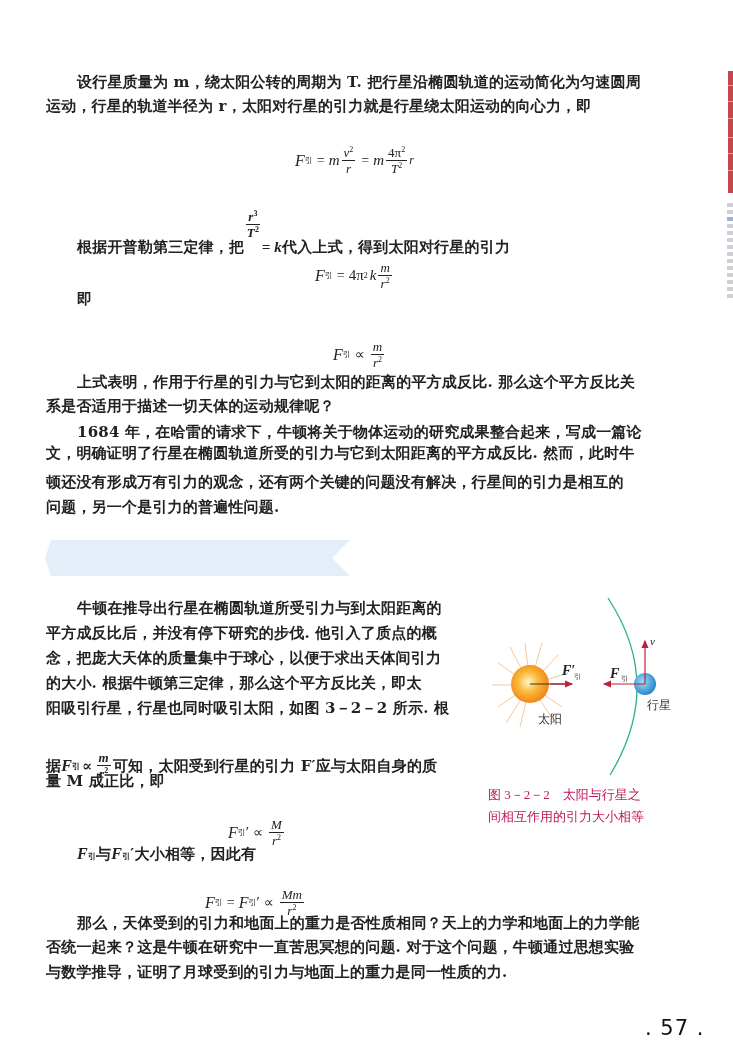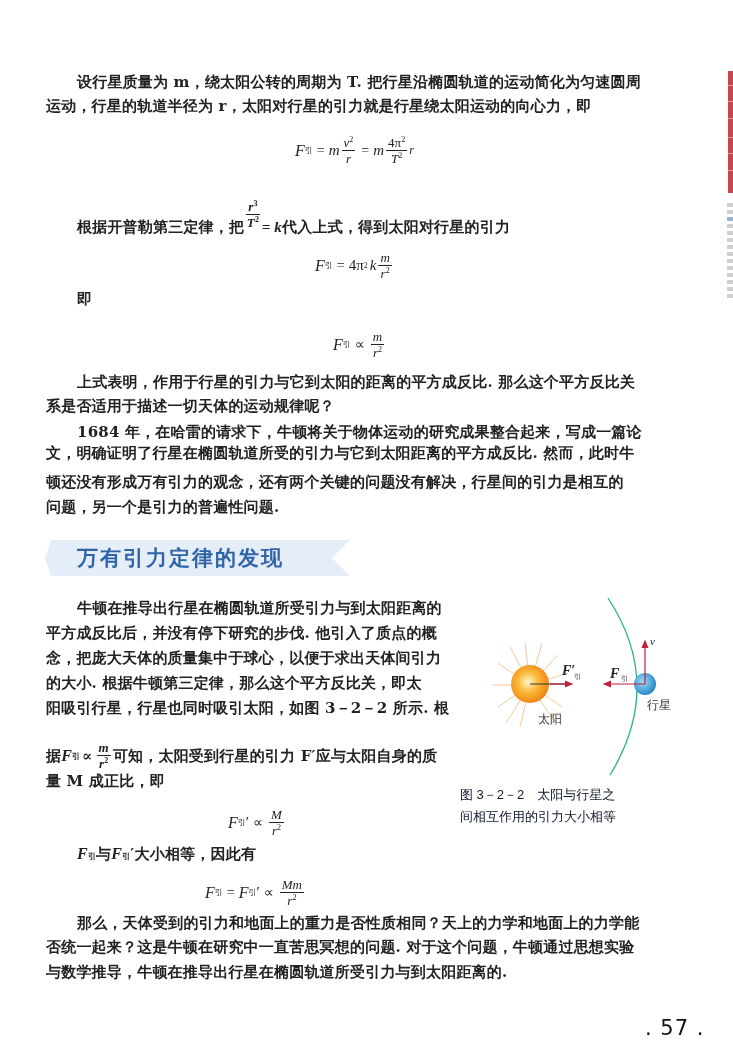--- a/index.html
+++ b/index.html
@@ -2,36 +2,36 @@
 <html><head>
 <meta charset="utf-8">
 <style>
   * { margin: 0; padding: 0; box-sizing: border-box; }
   html, body { width: 733px; height: 1062px; background: #ffffff; overflow: hidden; }
   body { position: relative; font-family: "DejaVu Serif", "Liberation Serif", serif; color: #222; }
   .line { position: absolute; font-size: 15px; line-height: 20px; white-space: nowrap; letter-spacing: 0.2px; font-weight: bold; }
   .math { position: absolute; font-family: "Liberation Serif", serif; font-size: 15px; white-space: nowrap; display: flex; align-items: center; }
   .math .F { font-style: italic; font-size: 16px; }
   .math sub { font-size: 8px; vertical-align: -3px; font-family: "DejaVu Sans", sans-serif; }
-  .frac { display: inline-flex; flex-direction: column; align-items: center; margin: 8px 2px; line-height: 1; }
+  .frac { display: inline-flex; flex-direction: column; align-items: center; margin: 18px 2px; line-height: 1; }
   .frac .num { font-style: italic; font-size: 13px; padding: 0 2px 1px; border-bottom: 1px solid #222; }
   .frac .den { font-style: italic; font-size: 13px; padding-top: 1px; }
   .frac sup, .math sup { font-size: 8px; vertical-align: 5px; font-style: normal; }
   .op { margin: 0 4px; font-size: 14px; }
   .it { font-style: italic; }
   .sidebar-red { position: absolute; left: 728px; top: 71px; width: 5px; height: 122px; background: #c4474e; }
   .sidebar-red .tick { position: absolute; left: 0; width: 5px; height: 1px; background: #e69aa0; }
   .sidebar-text { position: absolute; left: 727px; top: 203px; width: 6px; height: 115px; overflow: hidden; }
   .sidebar-text span { display: block; width: 6px; height: 4px; margin-bottom: 3px; background: #b9bcc4; opacity: 0.7; }
   .sidebar-text span.blue { background: #6f8fcf; }
   .banner { position: absolute; left: 45px; top: 540px; width: 305px; height: 36px; }
   .banner svg { position: absolute; left: 0; top: 0; }
   .banner-title { position: absolute; left: 32px; top: 3px; font-family: "DejaVu Sans", sans-serif; font-size: 21px; font-weight: bold; color: #2f64a8; letter-spacing: 2px; line-height: 30px; }
   .figure { position: absolute; left: 480px; top: 595px; width: 200px; height: 185px; }
-  .caption { position: absolute; left: 460px; font-size: 13px; line-height: 20px; white-space: nowrap; color: #0f172a; font-family: Liberation Sans, sans-serif; }
+  .caption { position: absolute; left: 488px; font-size: 13px; line-height: 20px; white-space: nowrap; color: #be185d; font-family: Liberation Serif, serif; }
   .page-number { position: absolute; left: 645px; top: 1016px; font-family: "DejaVu Sans", sans-serif; font-size: 21px; color: #111; letter-spacing: 1px; }
 </style>
 </head>
 <body>
 
 <div class="sidebar-red">
   <div class="tick" style="top:14px"></div>
   <div class="tick" style="top:30px"></div>
   <div class="tick" style="top:47px"></div>
   <div class="tick" style="top:66px"></div>
@@ -115,21 +115,20 @@
 <div class="line" style="left:46px;top:396px">系是否适用于描述一切天体的运动规律呢？</div>
 <div class="line" style="left:77px;top:422px">1684 年，在哈雷的请求下，牛顿将关于物体运动的研究成果整合起来，写成一篇论</div>
 <div class="line" style="left:46px;top:443px">文，明确证明了行星在椭圆轨道所受的引力与它到太阳距离的平方成反比. 然而，此时牛</div>
 <div class="line" style="left:46px;top:472px">顿还没有形成万有引力的观念，还有两个关键的问题没有解决，行星间的引力是相互的</div>
 <div class="line" style="left:46px;top:497px">问题，另一个是引力的普遍性问题.</div>
 
 <div class="banner">
   <svg width="305" height="36" viewBox="0 0 305 36">
     <polygon points="6,0 305,0 287,18 305,36 6,36 0,18" fill="#e4edf8"></polygon>
   </svg>
-  <div class="banner-title">万有引力定律的发现</div>
 </div>
 
 <div class="line" style="left:77px;top:598px">牛顿在推导出行星在椭圆轨道所受引力与到太阳距离的</div>
 <div class="line" style="left:46px;top:623px">平方成反比后，并没有停下研究的步伐. 他引入了质点的概</div>
 <div class="line" style="left:46px;top:648px">念，把庞大天体的质量集中于球心，以便于求出天体间引力</div>
 <div class="line" style="left:46px;top:673px">的大小. 根据牛顿第三定律，那么这个平方反比关，即太</div>
 <div class="line" style="left:46px;top:698px">阳吸引行星，行星也同时吸引太阳，如图 3－2－2 所示. 根</div>
 
 <div class="line" style="left:46px;top:733px;display:flex;align-items:center">
   <span>据 </span>
@@ -173,21 +172,21 @@
     <span>′</span>
   <span class="op">∝</span>
   <span class="frac">
       <span class="num">Mm</span>
       <span class="den"><span>r</span><sup>2</sup></span>
     </span>
 </div>
 
 <div class="line" style="left:77px;top:913px">那么，天体受到的引力和地面上的重力是否性质相同？天上的力学和地面上的力学能</div>
 <div class="line" style="left:46px;top:937px">否统一起来？这是牛顿在研究中一直苦思冥想的问题. 对于这个问题，牛顿通过思想实验</div>
-<div class="line" style="left:46px;top:962px">与数学推导，牛顿在推导出行星在椭圆轨道所受引力与到太阳距离的.</div>
+<div class="line" style="left:46px;top:962px">与数学推导，证明了月球受到的引力与地面上的重力是同一性质的力.</div>
 
 <div class="figure">
   <svg width="200" height="185" viewBox="0 0 200 185">
     <defs>
       <radialGradient id="sunG" cx="45%" cy="45%" r="60%">
         <stop offset="0%" stop-color="#fff6c8"></stop>
         <stop offset="45%" stop-color="#fbb93a"></stop>
         <stop offset="100%" stop-color="#ef7d12"></stop>
       </radialGradient>
       <radialGradient id="planetG" cx="40%" cy="40%" r="65%">

